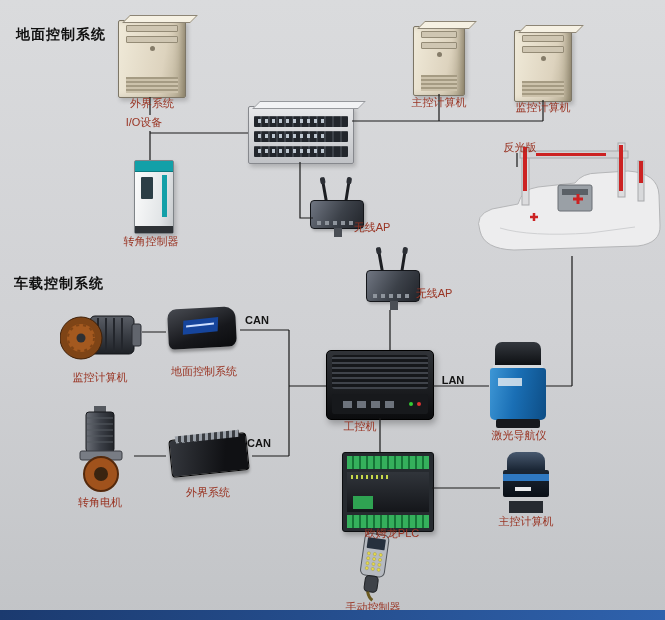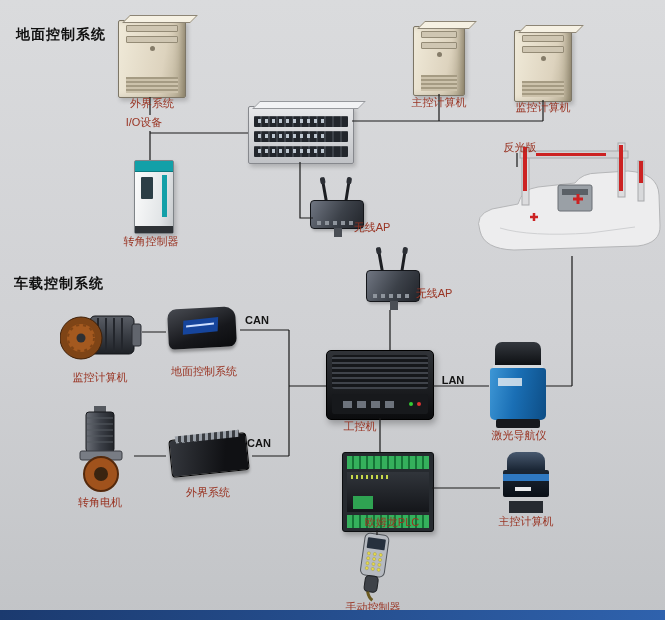--- a/index.html
+++ b/index.html
@@ -337,21 +337,21 @@
   <div class="lbl" style="left:498px; top:101px; width:90px;">监控计算机</div>
   <div class="lbl" style="left:498px; top:141px; width:44px;">反光版</div>
   <div class="lbl" style="left:348px; top:221px; width:48px;">无线AP</div>
   <div class="lbl" style="left:410px; top:287px; width:48px;">无线AP</div>
   <div class="lbl" style="left:60px;  top:371px; width:80px;">监控计算机</div>
   <div class="lbl" style="left:162px; top:365px; width:84px;">地面控制系统</div>
   <div class="lbl" style="left:60px;  top:496px; width:80px;">转角电机</div>
   <div class="lbl" style="left:166px; top:486px; width:84px;">外界系统</div>
   <div class="lbl" style="left:328px; top:420px; width:64px;">工控机</div>
   <div class="lbl" style="left:483px; top:429px; width:72px;">激光导航仪</div>
-  <div class="lbl" style="left:350px; top:516px; width:84px;">欧姆龙PLC</div>
+  <div class="lbl" style="left:350px; top:527px; width:84px;">欧姆龙PLC</div>
   <div class="lbl" style="left:490px; top:515px; width:72px;">主控计算机</div>
   <div class="lbl" style="left:338px; top:601px; width:70px;">手动控制器</div>
 
   <div class="bus" style="left:241px; top:314px; width:32px;">CAN</div>
   <div class="bus" style="left:243px; top:437px; width:32px;">CAN</div>
   <div class="bus" style="left:437px; top:374px; width:32px;">LAN</div>
 
   <div class="footer-bar"></div>
 </div>
 

